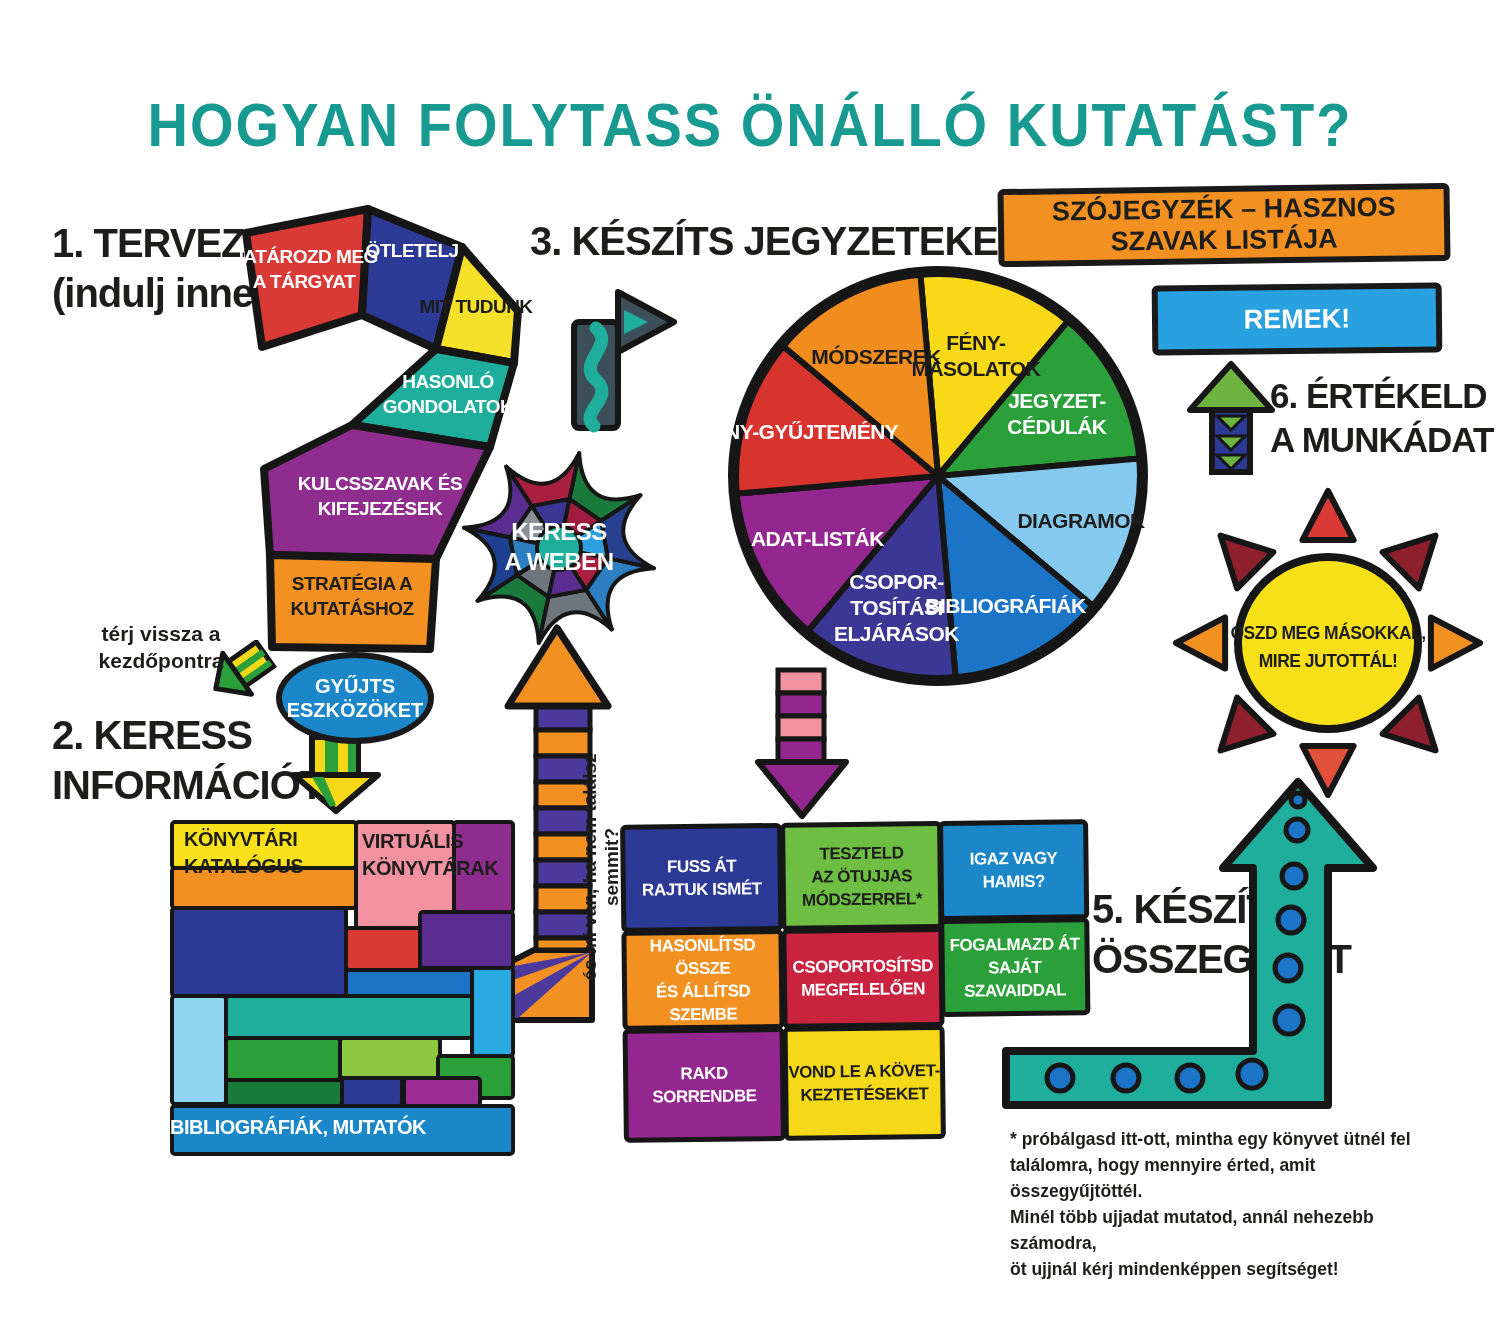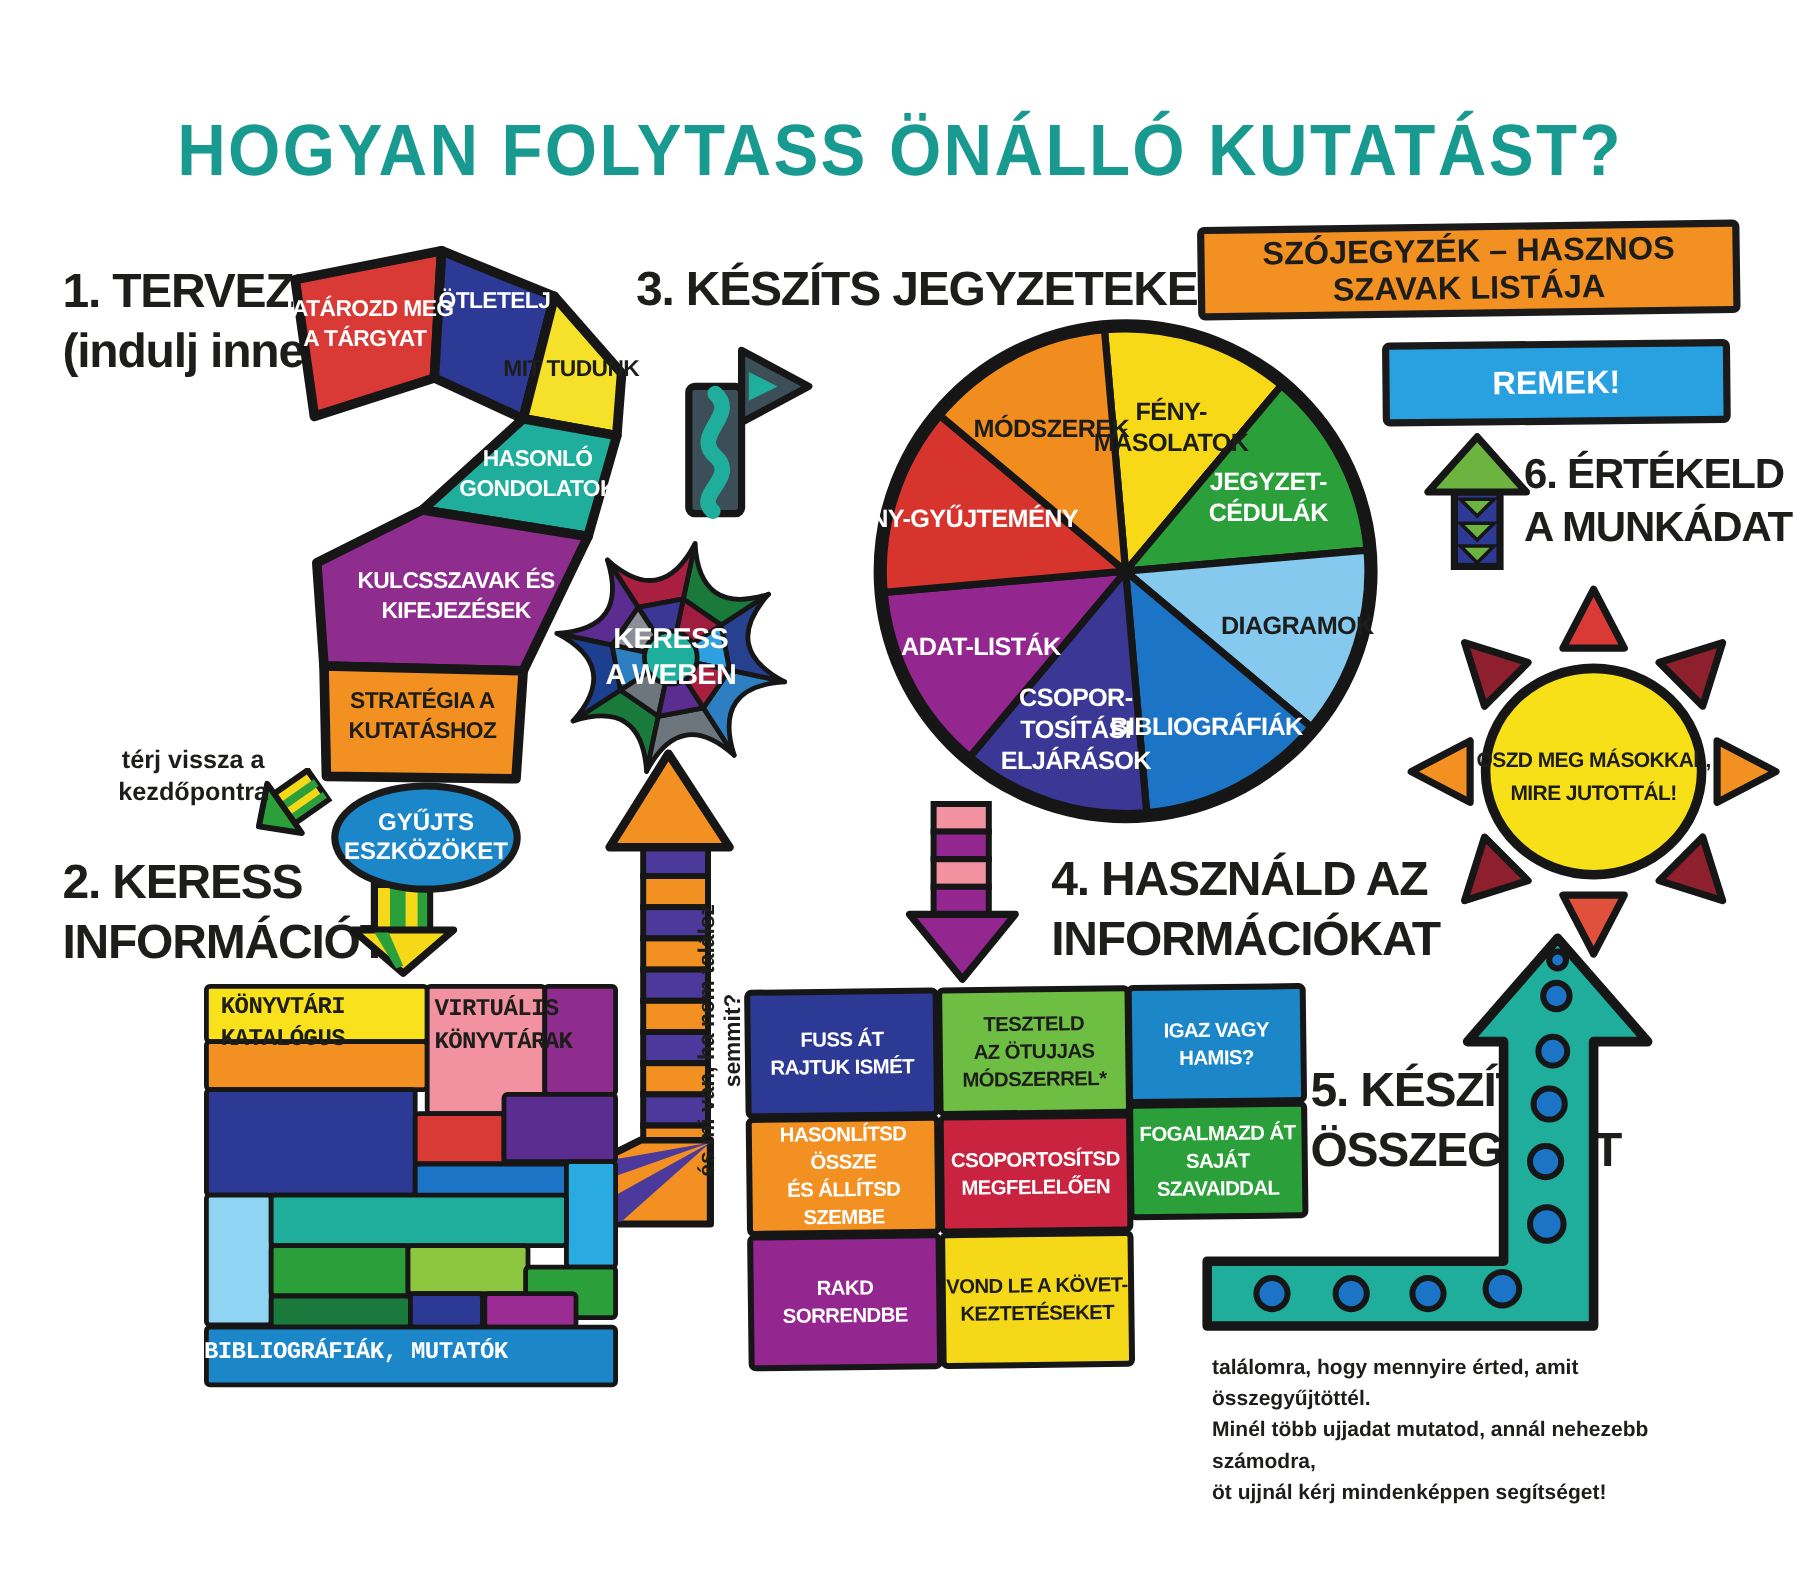--- a/index.html
+++ b/index.html
@@ -23,21 +23,21 @@
   .ellipse{
     left:276px;top:652px;width:146px;height:80px;border:6px solid #1a1a1a;border-radius:50%;
     display:flex;flex-direction:column;align-items:center;justify-content:center;
     color:#fff;font-size:20px;line-height:24px;text-align:center;
   }
   .vertical-note{
     left:470px;top:845px;width:262px;text-align:center;font-size:19px;
     transform:rotate(-90deg);
   }
   .footnote{left:1010px;top:1126px;width:420px;font-size:17.5px;line-height:26px;}
-  .wall{left:170px;top:820px;width:345px;height:336px;font-family:Liberation Mono, monospace;}
+  .wall{left:170px;top:820px;width:345px;height:336px;}
   .brick{position:absolute;border:4px solid #161616;border-radius:5px;box-sizing:border-box;}
   .wall-label{position:absolute;font-size:20px;line-height:27px;letter-spacing:-0.5px;}
   .grid{left:622px;top:822px;width:470px;height:320px;transform:rotate(-0.7deg);}
   .grid-cell{
     position:absolute;border:5px solid #161616;border-radius:6px;box-sizing:border-box;
     display:flex;flex-direction:column;align-items:center;justify-content:center;
     font-size:17px;line-height:23px;text-align:center;letter-spacing:-0.5px;
   }
   svg{display:block;}
   svg text{font-family:"Liberation Sans", sans-serif;font-weight:700;}
@@ -50,24 +50,20 @@
   <div class="abs title" style="color: rgb(24, 154, 144);">HOGYAN FOLYTASS ÖNÁLLÓ KUTATÁST?</div>
 
   <div class="abs step-heading" style="left:52px;top:218px;">
     <div>1. TERVEZZ</div>
     <div>(indulj innen)</div>
   </div>
   <div class="abs step-heading" style="left:530px;top:216px;">3. KÉSZÍTS JEGYZETEKET</div>
   <div class="abs step-heading" style="left:52px;top:710px;">
     <div>2. KERESS</div>
     <div>INFORMÁCIÓT</div>
-  </div>
-  <div class="abs step-heading" style="left:876px;top:708px;">
-    <div>4. HASZNÁLD AZ</div>
-    <div>INFORMÁCIÓKAT</div>
   </div>
   <div class="abs step-heading" style="left:1092px;top:884px;">
     <div>5. KÉSZÍTS</div>
     <div>ÖSSZEGZÉST</div>
   </div>
   <div class="abs step-heading" style="left:1270px;top:374px;font-size:35px;line-height:44px;">
     <div>6. ÉRTÉKELD</div>
     <div>A MUNKÁDAT</div>
   </div>
 
@@ -244,20 +240,21 @@
     <div>GYŰJTS</div>
     <div>ESZKÖZÖKET</div>
   </div>
 
   <div class="abs small-note" style="left:96px;top:620px;width:130px;text-align:center;">
     <div>térj vissza a</div>
     <div>kezdőpontra</div>
   </div>
   <div class="abs vertical-note">és mi van, ha nem találsz semmit?</div>
   <div class="abs footnote">
+      <div>* próbálgasd itt-ott, mintha egy könyvet ütnél fel</div>
       <div>találomra, hogy mennyire érted, amit összegyűjtöttél.</div>
       <div>Minél több ujjadat mutatod, annál nehezebb számodra,</div>
       <div>öt ujjnál kérj mindenképpen segítséget!</div>
     </div>
 
   <div class="abs wall" id="wall">
       <div class="brick" style="left: 0px; top: 0px; width: 188px; height: 50px; background: rgb(249, 225, 28);"></div>
       <div class="brick" style="left: 0px; top: 46px; width: 188px; height: 44px; background: rgb(242, 144, 34);"></div>
       <div class="brick" style="left: 184px; top: 0px; width: 102px; height: 110px; background: rgb(242, 145, 159);"></div>
       <div class="brick" style="left: 282px; top: 0px; width: 63px; height: 94px; background: rgb(142, 45, 142);"></div>

